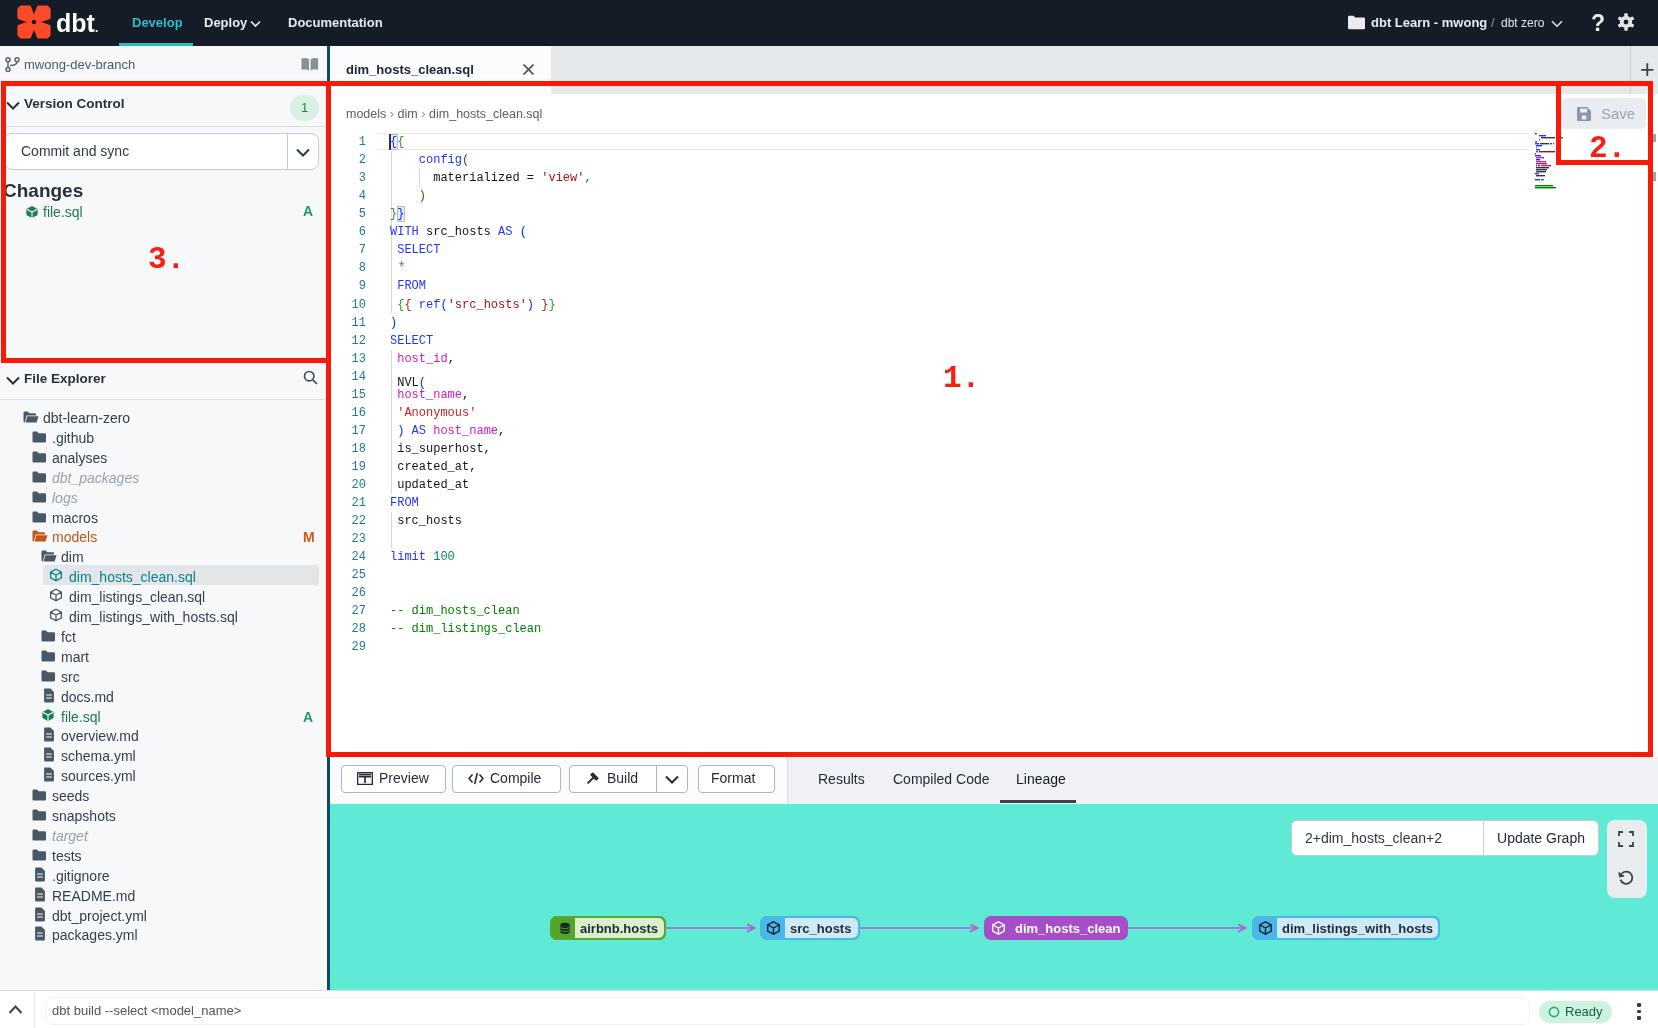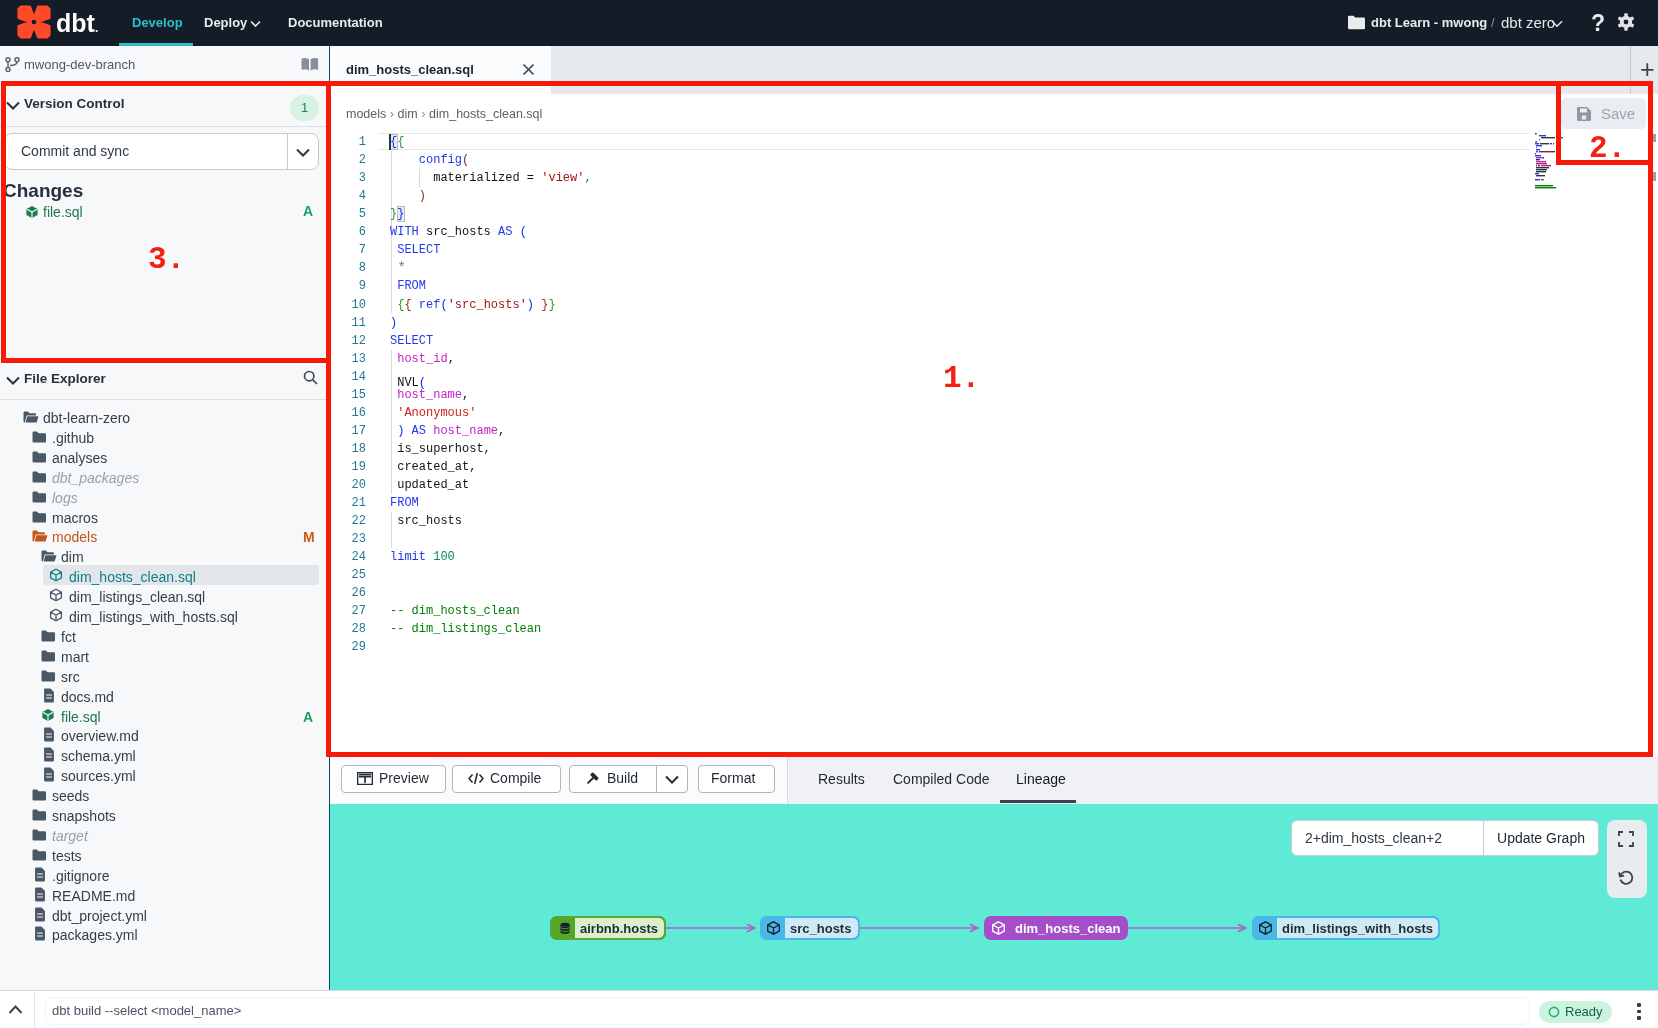--- a/index.html
+++ b/index.html
@@ -4,21 +4,21 @@
 <style>
   * { margin:0; padding:0; box-sizing:border-box; }
   html,body { width:1658px; height:1028px; overflow:hidden; background:#fff;
     font-family:"Liberation Sans", sans-serif; }
   .abs { position:absolute; }
   
   #nav { position:absolute; left:0; top:0; width:1658px; height:46px; background:#141d27; }
   #nav .navitem { position:absolute; top:0; height:46px; line-height:46px; font-size:15px; font-weight:bold; color:#e9ebed; }
   #develop-underline { position:absolute; left:119px; top:43px; width:74px; height:3px; background:#28bdc7; }
   
-  #sidebar { position:absolute; left:0; top:46px; width:330px; height:944px; background:#f7f8fa; border-right:1px solid #0c4a6e; }
+  #sidebar { position:absolute; left:0; top:46px; width:330px; height:944px; background:#f7f8fa; border-right:3px solid #0c4a6e; }
   .sechead { font-size:13.5px; font-weight:bold; color:#27313d; }
   .treerow { position:absolute; height:20px; line-height:20px; font-size:14px; color:#333f4c; white-space:nowrap; }
   
   #tabstrip { position:absolute; left:330px; top:46px; width:1328px; height:48px; background:#e6e9ec; }
   #activetab { position:absolute; left:0px; top:0px; width:221px; height:48px; background:#fbfcfd; }
   
   #editor { position:absolute; left:330px; top:94px; width:1328px; height:695px; background:#fff; }
   .gut { position:absolute; width:36px; text-align:right; font-family:"Liberation Mono", monospace; font-size:12px; line-height:18px; color:#237893; }
   .cl { position:absolute; left:60px; font-family:"Liberation Mono", monospace; font-size:12px; line-height:18px; white-space:pre; color:#101418; }
   .kw { color:#2536f0; } .br-b { color:#0431fa; } .br-g { color:#319331; } .br-n { color:#7b3814; }
@@ -51,21 +51,21 @@
   <div class="navitem" style="left:204px; font-size:13px;">Deploy</div>
   <svg class="abs" style="left:250px;top:20px" width="11" height="8" viewBox="0 0 11 8">
       <path fill="none" stroke="#e9ebed" stroke-width="1.6" d="M1 1.5 L5.5 6 L10 1.5"></path>
     </svg>
   <div class="navitem" style="left:288px; font-size:13px;">Documentation</div>
   <svg class="abs" style="left:1348px;top:15px" width="17" height="15" viewBox="0 0 17 15">
       <path fill="#e9ebed" d="M0 2 Q0 0.8 1.2 0.8 L5.5 0.8 L7.2 2.6 L15.8 2.6 Q17 2.6 17 3.8 L17 13 Q17 14.2 15.8 14.2 L1.2 14.2 Q0 14.2 0 13 Z"></path>
     </svg>
   <div class="navitem" style="left:1371px; font-size:13px;">dbt Learn - mwong</div>
   <div class="navitem" style="left:1491px; color:#8b95a0; font-weight:normal; font-size:13px;">/</div>
-  <div class="navitem" style="left:1501px; font-weight:normal; color:#e2e6ea; font-size:15px;">dbt zero</div>
+  <div class="navitem" style="left:1501px; font-weight:normal; color:#e2e6ea; font-size:12px;">dbt zero</div>
   <svg class="abs" style="left:1551px;top:20px" width="12" height="8" viewBox="0 0 12 8">
       <path fill="none" stroke="#dfe3e7" stroke-width="1.6" d="M1 1.2 L6 6.2 L11 1.2"></path>
     </svg>
   <div class="navitem" style="left:1591px; font-size:23px;">?</div>
   <svg class="abs" style="left:1616px;top:12px" width="20" height="20" viewBox="0 0 24 24">
       <g fill="#dfe3e7">
         <rect x="9.9" y="1.6" width="4.2" height="4.5" rx="1.2" transform="rotate(0 12 12)"></rect>
         <rect x="9.9" y="1.6" width="4.2" height="4.5" rx="1.2" transform="rotate(60 12 12)"></rect>
         <rect x="9.9" y="1.6" width="4.2" height="4.5" rx="1.2" transform="rotate(120 12 12)"></rect>
         <rect x="9.9" y="1.6" width="4.2" height="4.5" rx="1.2" transform="rotate(180 12 12)"></rect>

